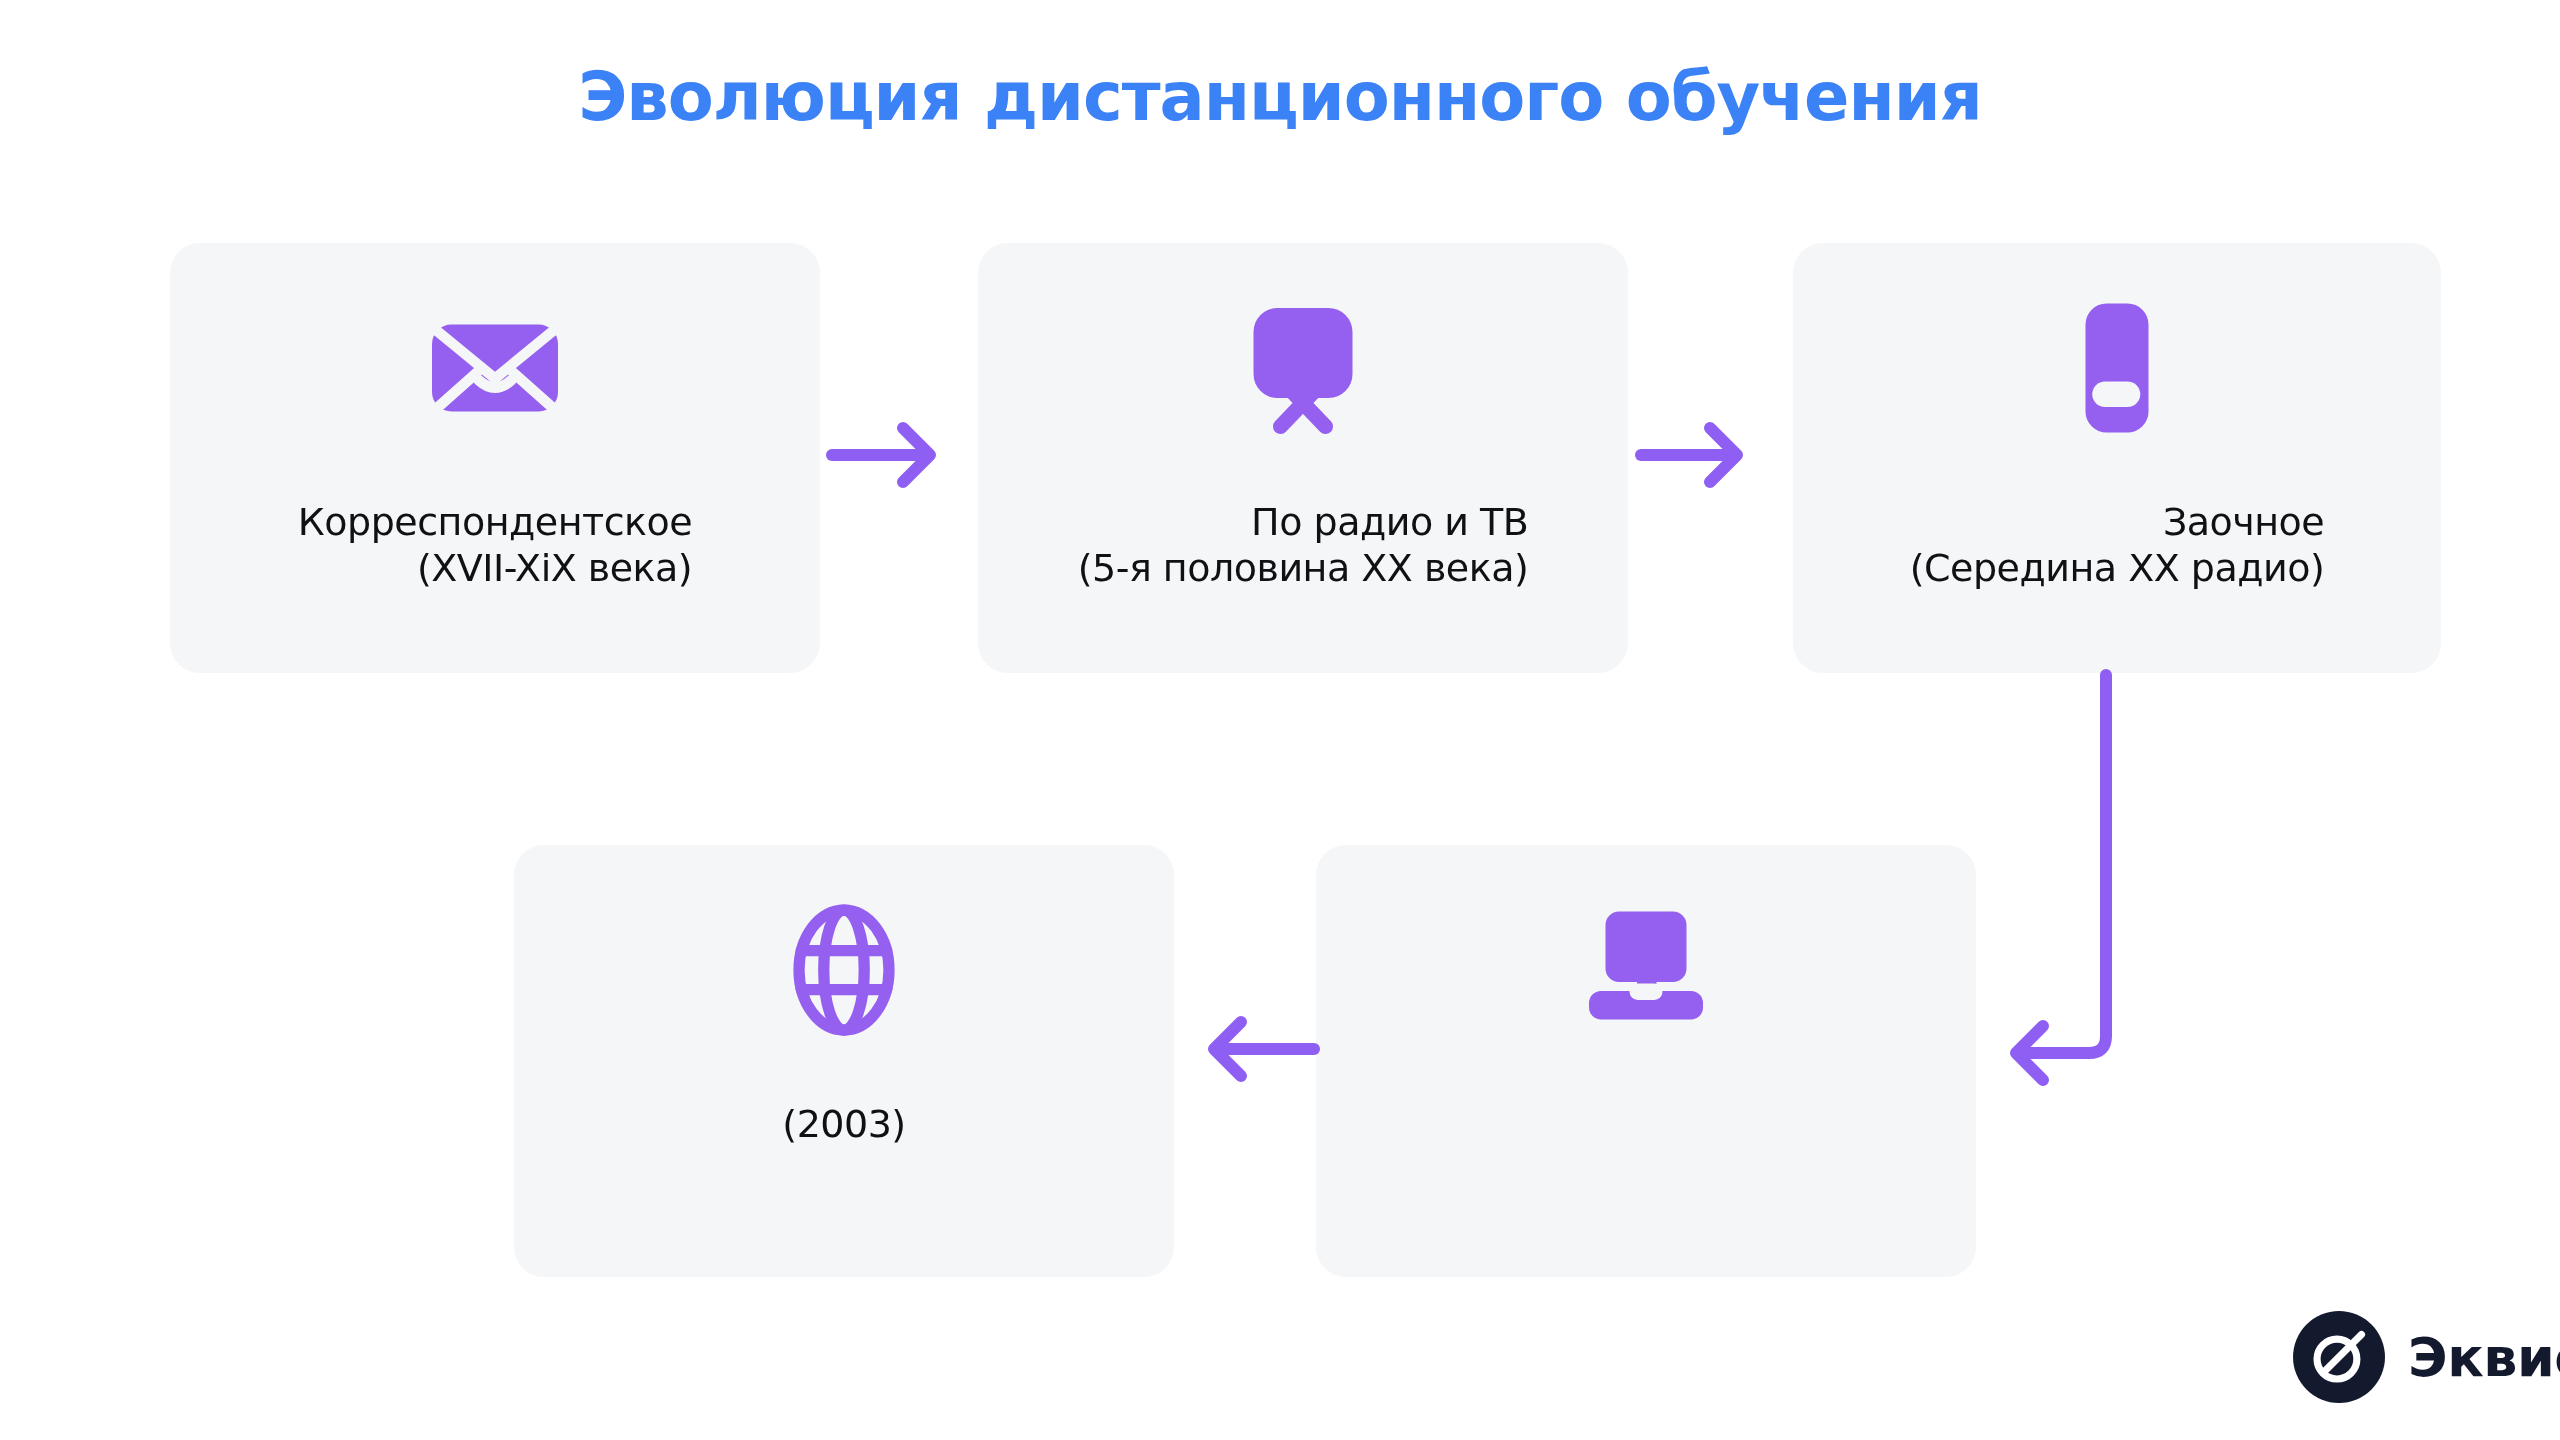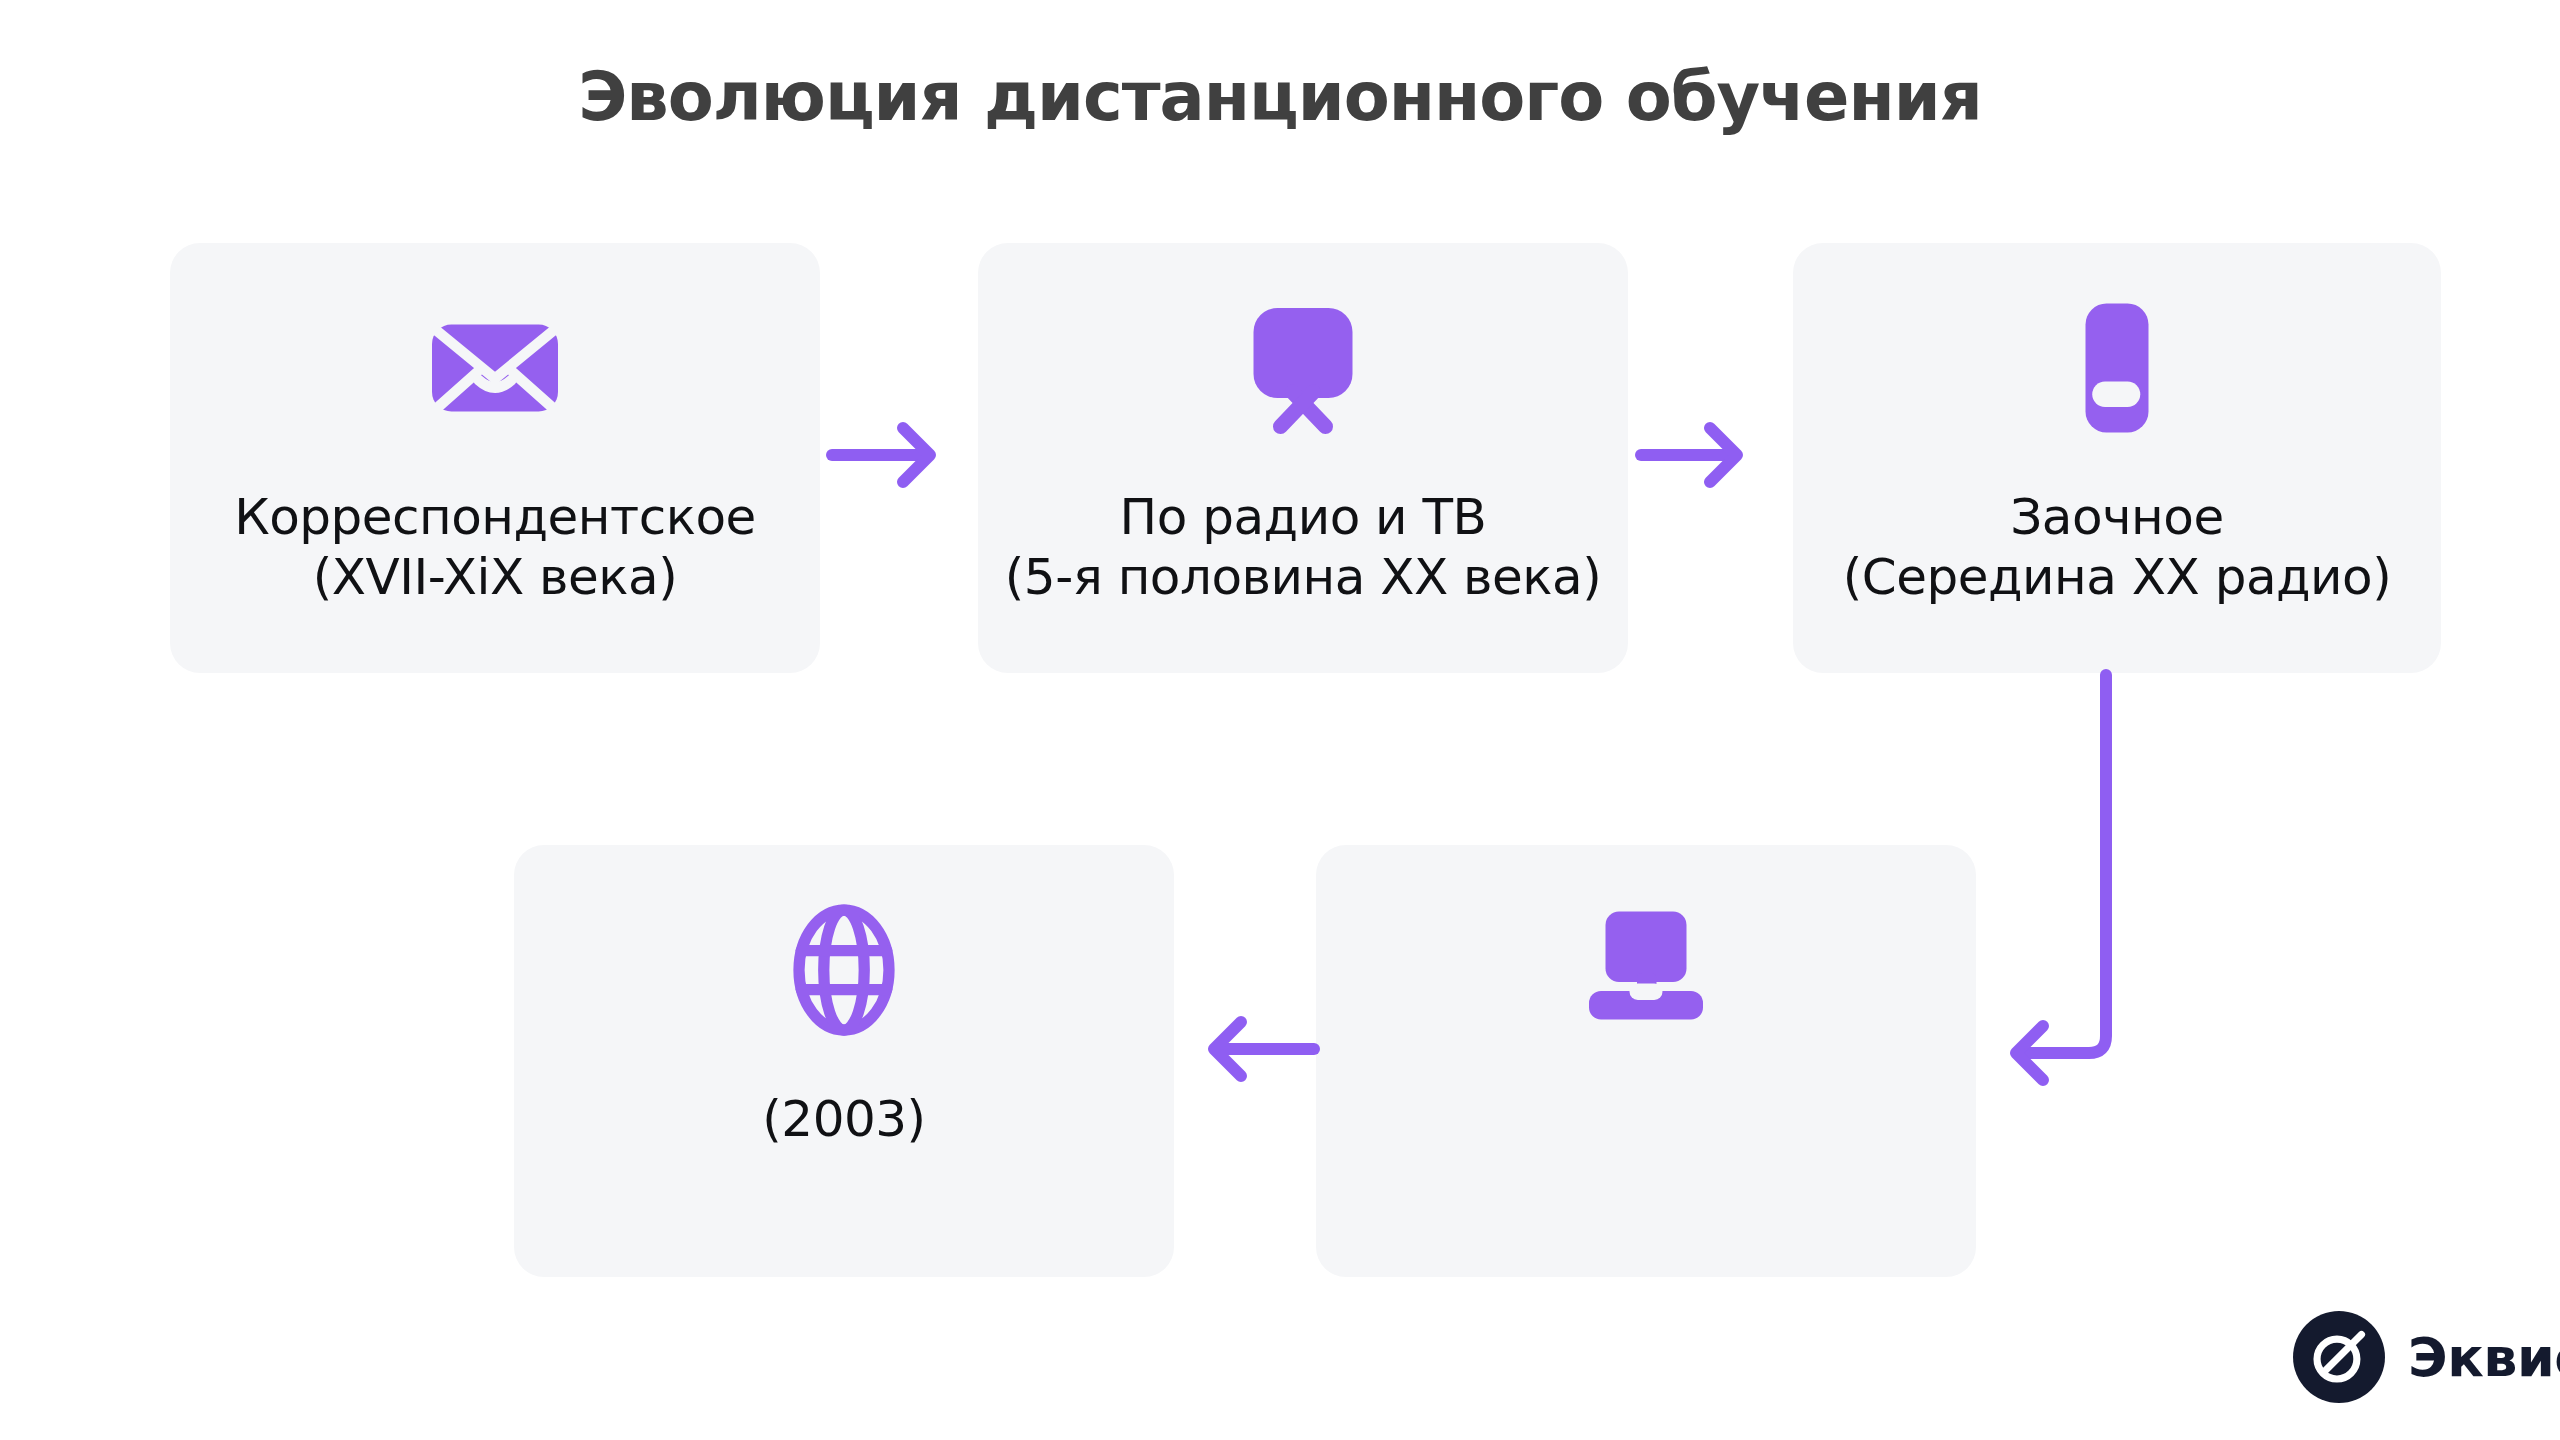--- a/index.html
+++ b/index.html
@@ -5,37 +5,37 @@
   html,body{margin:0;padding:0;background:#ffffff;}
   body{
     width:2560px;height:1440px;position:relative;overflow:hidden;
     font-family:"DejaVu Sans","Liberation Sans",sans-serif;
   }
   .stage{position:absolute;inset:0;background:#ffffff;}
   .title{
     position:absolute;left:0;right:0;top:58px;
     text-align:center;
     font-size:67px;font-weight:800;letter-spacing:-1px;
-    color:#404040;
+    color:#3b82f6;
   }
   .card{
     position:absolute;
     background:#f5f6f8;
     border-radius:30px;
     display:flex;flex-direction:column;align-items:center;
   }
   .card .icon-box{
     margin-top:50px;width:150px;height:150px;flex:0 0 auto;
     display:flex;align-items:center;justify-content:center;
   }
   .card .icon-box svg{width:150px;height:150px;display:block;}
   .card .label{
-    margin-top:44px;
-    text-align:center;
-    font-size:50px;line-height:1.2;font-weight:400;
+    margin-top:57px;
+    text-align:right;
+    font-size:38px;line-height:1.2;font-weight:400;
     letter-spacing:-0.5px;
     color:#101114;
   }
   #card-1{left:170px;top:243px;width:650px;height:430px;}
   #card-2{left:978px;top:243px;width:650px;height:430px;}
   #card-3{left:1793px;top:243px;width:648px;height:430px;}
   #card-5{left:514px;top:845px;width:660px;height:432px;}
   #card-4{left:1316px;top:845px;width:660px;height:432px;}
   .arrows{position:absolute;inset:0;width:2560px;height:1440px;pointer-events:none;}
   .logo{

